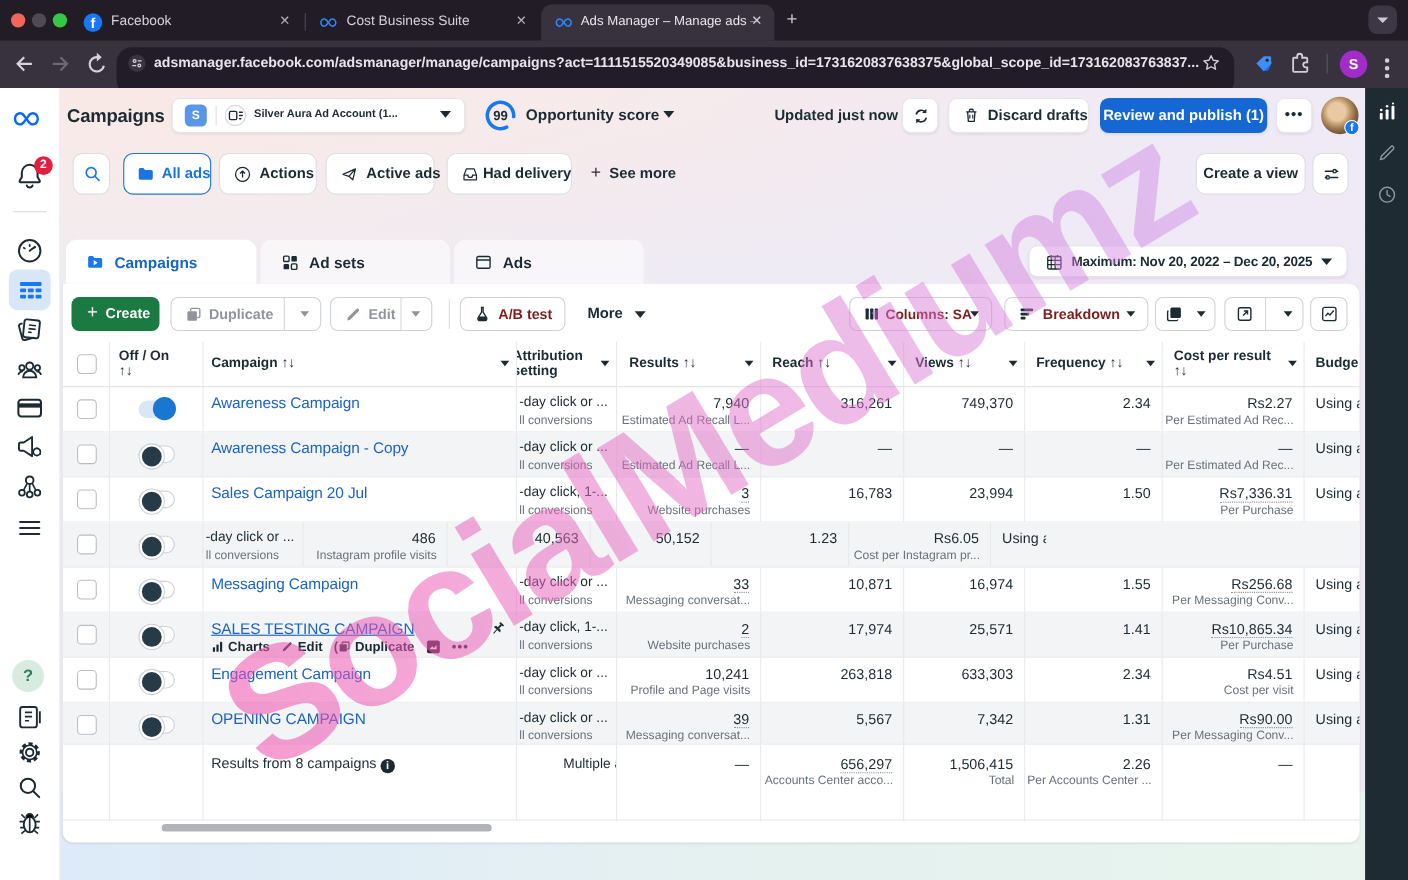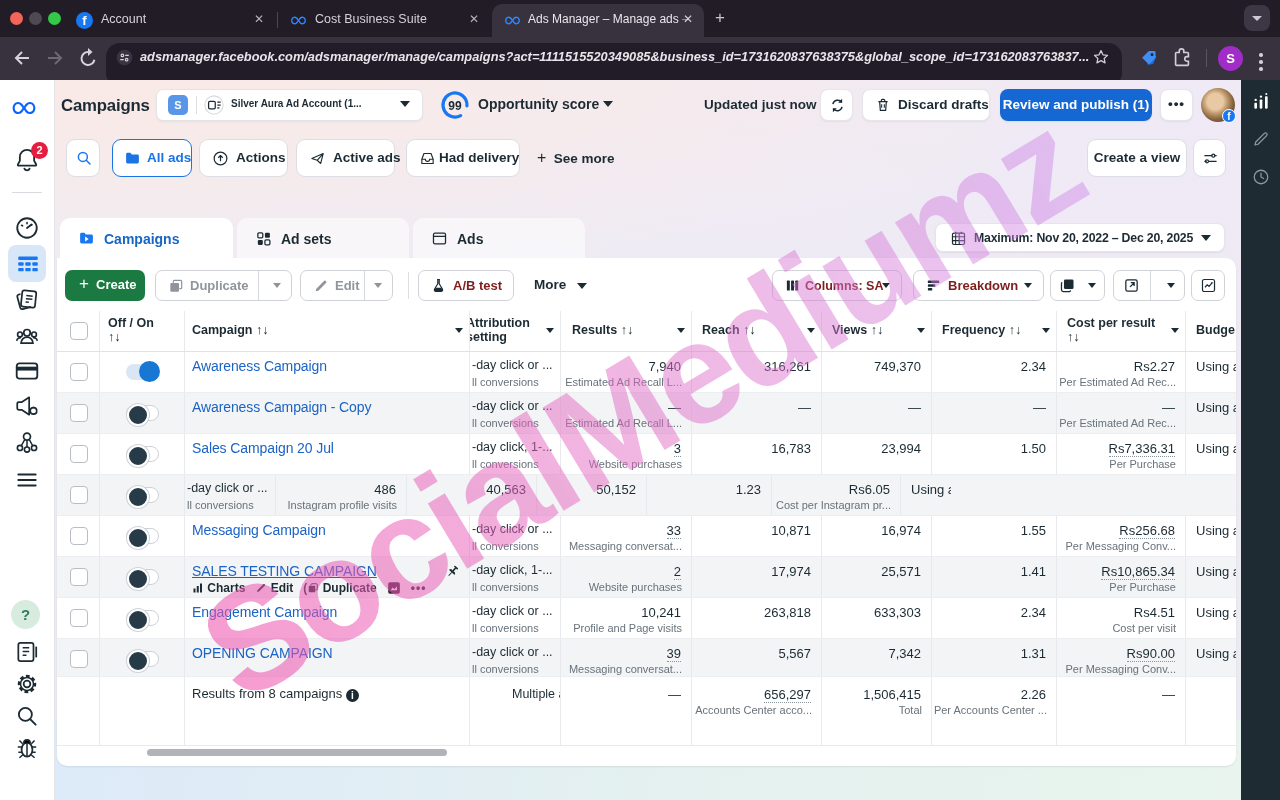--- a/index.html
+++ b/index.html
@@ -8,21 +8,21 @@
 #chrome{position:absolute;top:0;left:0;width:1280px;height:80px;background:#38323f;}
 #tabstrip{position:absolute;top:0;left:0;width:1280px;height:37px;background:#211c26;}
 .tl{position:absolute;top:12px;width:13px;height:13px;border-radius:50%;}
 .tab{position:absolute;top:4px;height:33px;color:#d6d2da;font-size:12.5px;}
 .tabtxt{position:absolute;top:8px;white-space:nowrap;}
 .tabx{position:absolute;top:7px;width:16px;height:16px;color:#b6b2bc;font-size:12px;text-align:center;line-height:16px;}
 #activetab{position:absolute;left:492px;top:4px;width:212px;height:33px;background:#38323f;border-radius:10px 10px 0 0;color:#e9e6ec;font-size:12.5px;overflow:hidden;}
 .fbicon{position:absolute;width:17px;height:17px;border-radius:50%;background:#1877f2;color:#fff;font-weight:bold;font-size:13px;text-align:center;line-height:17px;}
 #toolbar{position:absolute;top:37px;left:0;width:1280px;height:43px;background:#38323f;}
 .navic{position:absolute;top:9px;width:24px;height:24px;color:#cfccd4;font-size:17px;text-align:center;line-height:24px;}
-#urlpill{position:absolute;left:106px;top:6px;width:1016px;height:44px;background:#211c28;border-radius:14px;color:#e4e1e7;font-style:italic;}
+#urlpill{position:absolute;left:106px;top:6px;width:1016px;height:44px;background:#211c28;border-radius:14px;color:#e4e1e7;}
 #urltext{position:absolute;left:34px;top:6px;font-size:12.8px;letter-spacing:0px;white-space:nowrap;color:#e8e5ea;font-weight:700;width:955px;overflow:hidden;}
 
 #app{position:absolute;top:80px;left:0;width:1280px;height:720px;background:#edecf3;overflow:hidden;}
 #appbg{position:absolute;inset:0;background:
  radial-gradient(1400px 270px at 12% 0%, rgba(249,233,230,1), rgba(249,233,230,0) 70%),
  radial-gradient(1300px 550px at 90% 8%, rgba(238,233,246,.95), rgba(238,233,246,0) 78%),
  linear-gradient(180deg,#f4eef1 0%,#edebf3 35%,#ebeaf2 100%);}
 #botband{position:absolute;left:55px;top:640px;width:1186px;height:80px;background:linear-gradient(90deg,#ddeaf9 0%,#e5f1ef 55%,#e8f4ed 100%);}
 
 #sidebar{position:absolute;left:0;top:0;width:55px;height:720px;background:#fff;border-right:1px solid #e2e4e8;}
@@ -70,21 +70,21 @@
 </style>
 </head>
 <body>
 <div id="chrome">
  <div id="tabstrip">
   <div class="tl" style="left:10px;background:#f2655a;"></div>
   <div class="tl" style="left:29px;background:#4e4953;"></div>
   <div class="tl" style="left:48px;background:#35c748;"></div>
   <div class="tab" style="left:66px;width:206px;">
     <div class="fbicon" style="left:10px;top:8px;">f</div>
-    <div class="tabtxt" style="left:35px;">Account</div>
+    <div class="tabtxt" style="left:35px;">Facebook</div>
     <div class="tabx" style="right:5px;">✕</div>
   </div>
   <div style="position:absolute;left:277px;top:12px;width:1px;height:16px;background:#4c4654;"></div>
   <div class="tab" style="left:281px;width:206px;">
     <svg style="position:absolute;left:9px;top:10px;" width="17" height="13" viewBox="0 0 32 21">
           <path d="M8.9 3C4.2 3 2 7.3 2 10.5 2 14 4 18 8.7 18c3.6 0 5.9-3 7.3-5.7C17.4 15 19.7 18 23.3 18 28 18 30 14 30 10.5 30 7.3 27.8 3 23.1 3c-3.5 0-5.7 2.8-7.1 5.5C14.6 5.8 12.4 3 8.9 3zm-.2 2.6c2.2 0 3.9 2.2 5.6 4.9-1.7 2.7-3.3 4.9-5.5 4.9-2.9 0-4.2-2.6-4.2-4.9s1.2-4.9 4.1-4.9zm14.6 0c2.9 0 4.1 2.6 4.1 4.9s-1.3 4.9-4.2 4.9c-2.2 0-3.8-2.2-5.5-4.9 1.7-2.7 3.4-4.9 5.6-4.9z" fill="#2d88ff"></path>
         </svg>
     <div class="tabtxt" style="left:34px;">Cost Business Suite</div>
     <div class="tabx" style="right:5px;">✕</div>
   </div>

